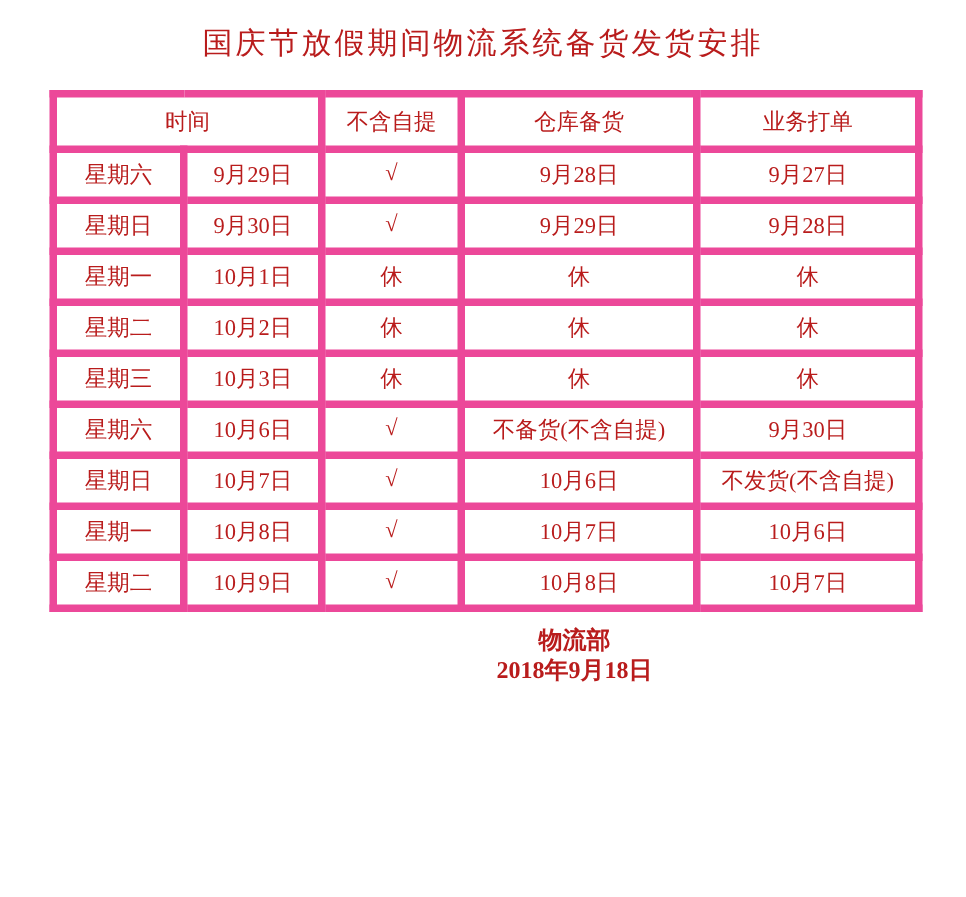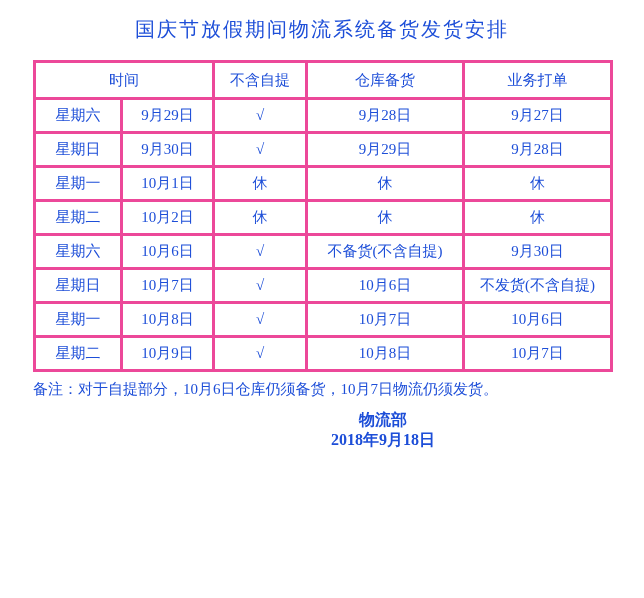--- a/index.html
+++ b/index.html
@@ -1,38 +1,38 @@
 <!DOCTYPE html>
 <html><head>
 <meta charset="utf-8">
 <style>
   * { box-sizing: border-box; }
   html, body { margin: 0; padding: 0; background: #ffffff; }
   .page {
     width: 644px; height: 598px;
-    background: #ffffff; color: #1d4ed8;
+    background: #ffffff; color: #b91c1c;
     font-family: "Liberation Serif", "DejaVu Serif", serif;
     overflow: hidden; position: relative; border-radius: 23px;
   }
   .title {
     padding-top: 16px;
     text-align: center;
     font-size: 20px;
     letter-spacing: 2px;
     line-height: 27px;
     white-space: nowrap;
   }
   table.schedule {
     border-collapse: collapse;
     table-layout: fixed;
     margin: 17px 0 0 33px;
     width: 577px;
   }
   table.schedule th, table.schedule td {
-    border: 3px solid #ec4899;
+    border: 5px solid #ec4899;
     text-align: center;
     vertical-align: middle;
     font-weight: normal;
     font-size: 15px;
     padding: 0;
     overflow: hidden;
     white-space: nowrap;
   }
   table.schedule thead tr { height: 37px; }
   table.schedule tbody tr { height: 34px; }
@@ -102,20 +102,27 @@
         <td>休</td>
       </tr>
       <tr>
         <td>星期二</td>
         <td>10月2日</td>
         <td>休</td>
         <td>休</td>
         <td>休</td>
       </tr>
       <tr>
+        <td>星期三</td>
+        <td>10月3日</td>
+        <td>休</td>
+        <td>休</td>
+        <td>休</td>
+      </tr>
+      <tr>
         <td>星期六</td>
         <td>10月6日</td>
         <td>√</td>
         <td>不备货(不含自提)</td>
         <td>9月30日</td>
       </tr>
       <tr>
         <td>星期日</td>
         <td>10月7日</td>
         <td>√</td>
@@ -133,21 +140,20 @@
         <td>星期二</td>
         <td>10月9日</td>
         <td>√</td>
         <td>10月8日</td>
         <td>10月7日</td>
       </tr>
     </tbody>
   </table>
 
   <div class="notes">
-    <div>备注：对于自提部分，10月6日仓库仍须备货，10月7日物流仍须发货。</div>
   </div>
 
   <div class="signature">
     <div>物流部</div>
     <div>2018年9月18日</div>
   </div>
 
 </div>
 
 </body></html>

